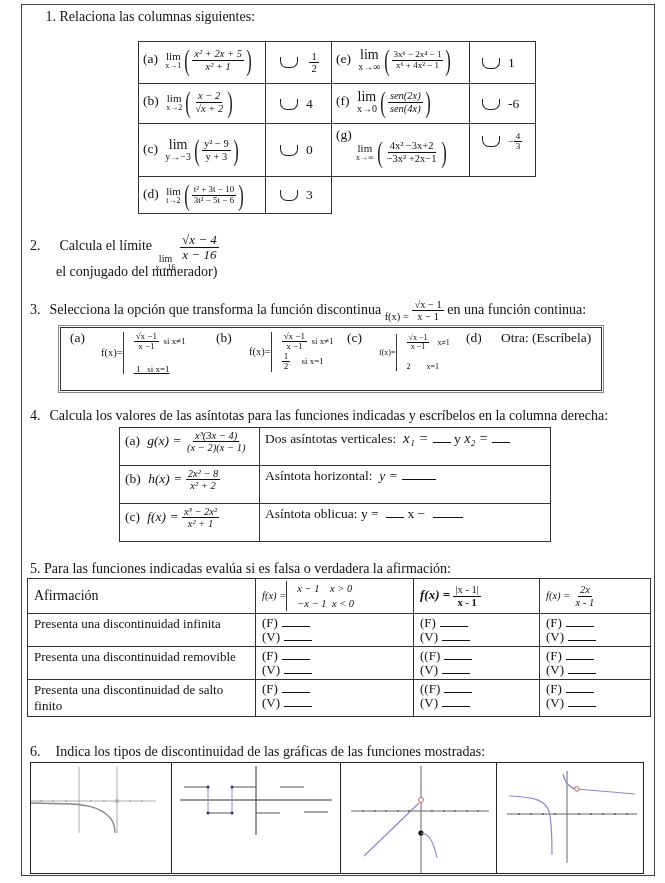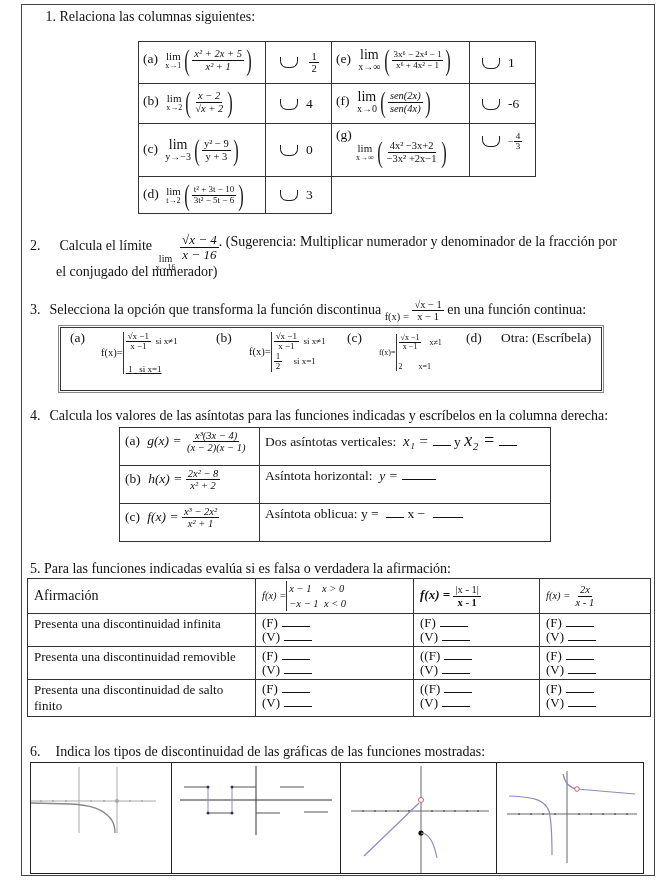--- a/index.html
+++ b/index.html
@@ -34,21 +34,21 @@
   .t1 .expr { width: 127px; }
   .t1 .ans { width: 66px; vertical-align: middle; text-align: left; padding-left: 14px; }
   .t1 .expr2 { width: 138px; }
   .t1 .ans2 { width: 66px; vertical-align: middle; padding-left: 12px; }
   .lbl { font-size: 13.5px; margin-right: 4px; }
   .blank-paren { display: inline-block; width: 18px; height: 11px; border: 1.5px solid #222; border-top: none; border-radius: 0 0 7px 7px; margin-right: 8px; vertical-align: middle; }
   .empty { border: none !important; }
 
   
   .t3box { position: absolute; left: 60px; top: 327px; width: 542px; height: 64px; border: 1px solid #333; outline: 1px solid #888; outline-offset: 1px; }
-  .brace { display: inline-block; border-left: 1px solid #333; padding-left: 2px; vertical-align: middle; }
+  .brace { display: inline-block; border-left: 1px solid #333; padding-left: 10px; vertical-align: middle; }
   .case { white-space: nowrap; }
 
   
   .t4 { position: absolute; left: 119px; top: 427px; }
   .t4 td { border: 1px solid #333; vertical-align: top; padding: 2px 5px; }
   .t4 .fcell { width: 140px; height: 38px; }
   .t4 .acell { width: 291px; }
 
   
   .t5 { position: absolute; left: 27px; top: 578px; }
@@ -223,21 +223,21 @@
 <div class="qtitle" style="left:30px; top:233px;">
   <span class="qnum" style="width:26px;">2.</span>
   <span>Calcula el límite</span>
   <span class="lim" style="vertical-align:-12px;">
       <span class="l" style="font-size:10px;">lim</span>
       <span class="s">x→16</span>
     </span>
   <span class="frac" style="font-size:13px;">
       <span class="num"><i class="v">√x − 4</i></span>
       <span class="den"><i class="v">x − 16</i></span>
-    </span><span style="vertical-align:4px;">. (Sugerencia: Multiplicar numerador y denominador de la fracción por</span>
+    </span>
 </div>
 <div class="qtitle" style="left:56px; top:264px;">el conjugado del numerador)</div>
 
 <div class="qtitle" style="left:30px; top:299px;">
   <span class="qnum" style="width:16px;">3.</span>
   <span>Selecciona la opción que transforma la función discontinua</span>
   <span class="sm" style="vertical-align:-6px;">f(x) =</span>
   <span class="frac sm">
       <span class="num">√x − 1</span>
       <span class="den">x − 1</span>
@@ -296,21 +296,21 @@
       <i class="v">g(x) =</i>
       <span class="frac sm">
             <span class="num"><i class="v">x³(3x − 4)</i></span>
             <span class="den"><i class="v">(x − 2)(x − 1)</i></span>
           </span>
     </td>
     <td class="acell">
       <span>Dos asíntotas verticales:</span>&nbsp;
       <i class="v" style="font-size:15px;">x₁ =</i><span class="ul" style="width:18px;"></span>
       <span>y</span>
-      <i class="v" style="font-size:18px;">x₂ =</i><span class="ul" style="width:18px;"></span>
+      <i class="v" style="font-size:14px;">x₂ =</i><span class="ul" style="width:18px;"></span>
     </td>
   </tr>
   <tr>
     <td class="fcell">
       <span class="lbl">(b)</span>
       <i class="v">h(x) =</i>
       <span class="frac sm">
             <span class="num"><i class="v">2x² − 8</i></span>
             <span class="den"><i class="v">x² + 2</i></span>
           </span>

